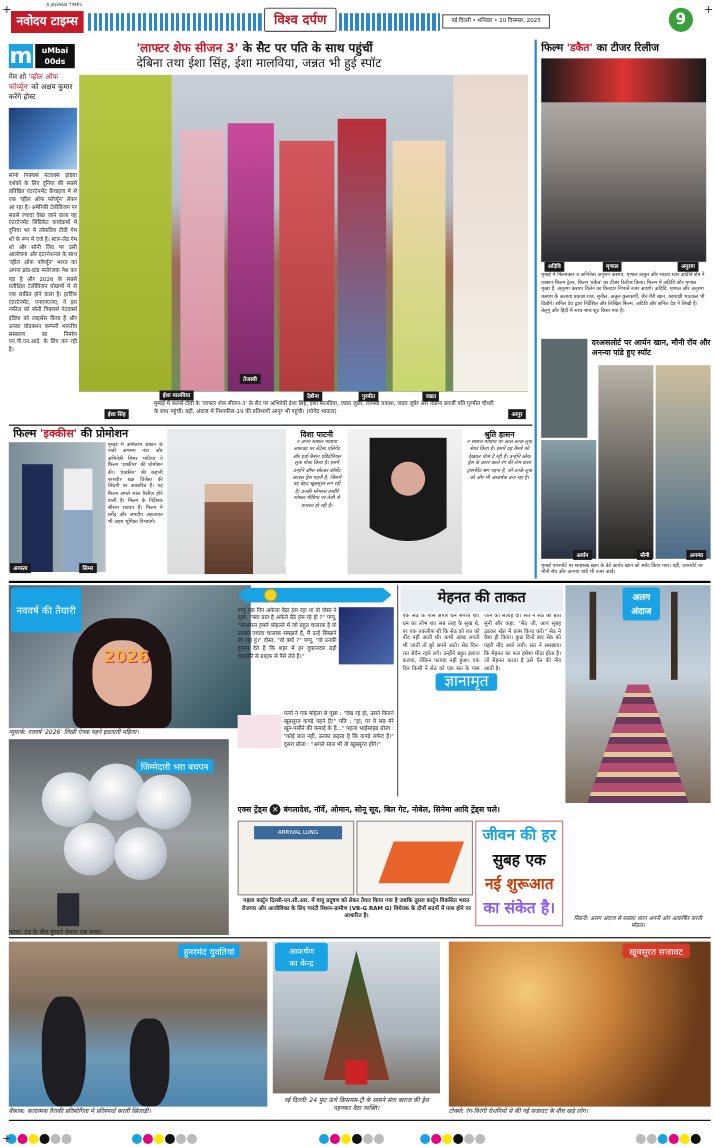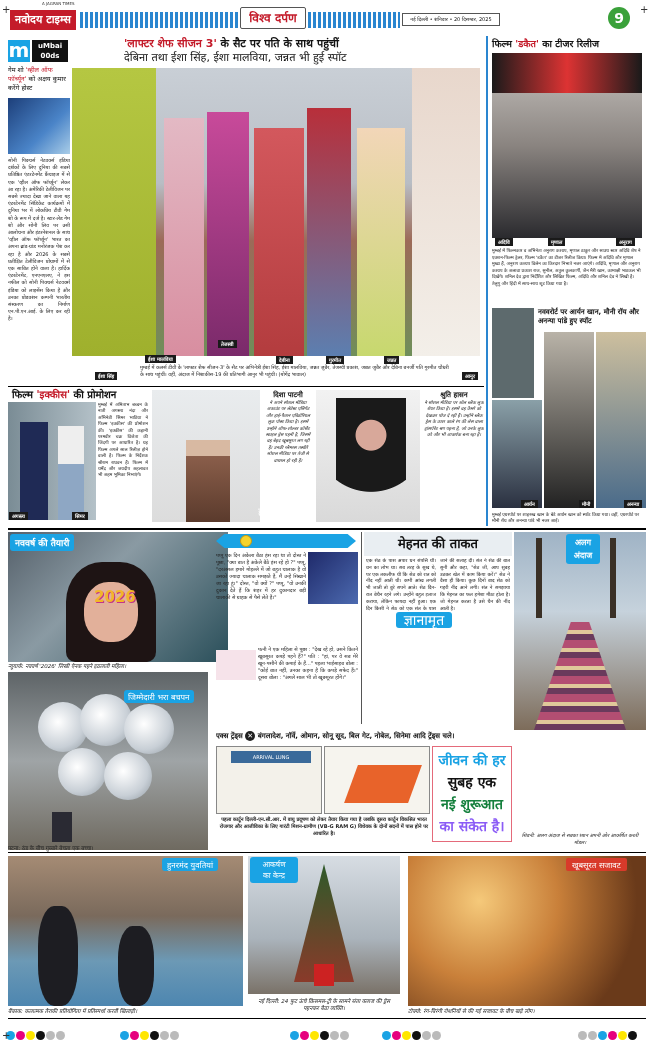--- a/index.html
+++ b/index.html
@@ -77,21 +77,21 @@
 </div>
 <div class="abs photo" style="left:492px;top:53px;width:150px;height:185px;background:linear-gradient(180deg,#c8c4c0 0%,#8a8480 50%,#2a2a2e 100%)">
   <div class="abs" style="left:0;top:0;width:150px;height:40px;background:linear-gradient(90deg,#1a1a1a,#d33 50%,#1a1a1a)"></div>
 </div>
 <div class="abs tag" style="left:495px;top:238px">अदिवि</div>
 <div class="abs tag" style="left:548px;top:238px">मृणाल</div>
 <div class="abs tag" style="left:616px;top:238px">अनुराग</div>
 <div class="abs caption" style="left:492px;top:248px;width:150px;font-size:4.5px;line-height:6.5px">मुम्बई में फिल्मकार व अभिनेता अनुराग कश्यप, मृणाल ठाकुर और साउथ स्टार अदिवि शेष ने एक्शन-फिल्म ट्रेलर, फिल्म 'डकैत' का टीजर रिलीज किया। फिल्म में अदिवि और मृणाल मुख्य हैं, अनुराग कश्यप विलेन का किरदार निभाते नजर आएंगे। अदिवि, मृणाल और अनुराग कश्यप के अलावा प्रकाश राज, सुनील, अतुल कुलकर्णी, जैन मैरी खान, कामाक्षी भाटकल भी दिखेंगे। शनिल देव द्वारा निर्देशित और लिखित फिल्म, अदिवि और शनिल देव ने लिखी है। तेलुगु और हिंदी में साथ-साथ शूट किया गया है।</div>
 
 <div class="abs photo" style="left:492px;top:308px;width:42px;height:90px;background:#5d6a6d"></div>
-<div class="abs" style="left:538px;top:308px;width:108px;font-size:7px;font-weight:bold;line-height:9px">नववरोर्ट पर आर्यन खान, मौनी रॉय और अनन्या पांडे हुए स्पॉट</div>
+<div class="abs" style="left:538px;top:308px;width:108px;font-size:7px;font-weight:bold;line-height:9px">दरअसलोर्ट पर आर्यन खान, मौनी रॉय और अनन्या पांडे हुए स्पॉट</div>
 <div class="abs photo" style="left:492px;top:400px;width:50px;height:108px;background:linear-gradient(180deg,#8aa0a8,#2a3040)"></div>
 <div class="abs photo" style="left:544px;top:332px;width:50px;height:176px;background:linear-gradient(180deg,#b9b3a8,#222)"></div>
 <div class="abs photo" style="left:596px;top:332px;width:50px;height:176px;background:linear-gradient(180deg,#cdbf9e,#4a6b8a)"></div>
 <div class="abs tag" style="left:521px;top:500px">आर्यन</div>
 <div class="abs tag" style="left:579px;top:500px">मौनी</div>
 <div class="abs tag" style="left:624px;top:500px">अनन्या</div>
 <div class="abs caption" style="left:492px;top:512px;width:150px;font-size:4.5px;line-height:6px">मुम्बई एयरपोर्ट पर शाहरुख खान के बेटे आर्यन खान को स्पॉट किया गया। वहीं, एयरपोर्ट पर मौनी रॉय और अनन्या पांडे भी नजर आईं।</div>
 
 <div class="abs rule" style="left:8px;top:386px;width:476px;height:1px"></div>
 
@@ -117,21 +117,21 @@
 <div class="abs" style="left:424px;top:390px;width:60px;font-size:7px;font-weight:bold;text-align:center">श्रुति हासन</div>
 <div class="abs body-text" style="left:424px;top:400px;width:60px;height:122px;overflow:hidden;font-size:4.5px;line-height:6.4px;text-align:center;font-style:italic">ने सोशल मीडिया पर ऑल ब्लैक लुक शेयर किया है। इसमें वह कैमरे को देखकर पोज दे रही हैं। उन्होंने ब्लैक ड्रेस के ऊपर काले रंग की लेस वाला ट्रांसपेरेंट श्रग पहना है, जो उनके लुक को और भी आकर्षक बना रहा है।</div>
 
 <div class="abs rule" style="left:8px;top:528px;width:638px;height:2px"></div>
 
 <div class="abs photo" style="left:8px;top:532px;width:220px;height:130px;background:linear-gradient(135deg,#55606a,#8a9aa3 40%,#2a4f5a)">
   <div class="abs" style="left:58px;top:30px;width:90px;height:100px;border-radius:40% 40% 10% 10%;background:#1e1414"></div>
   <div class="abs" style="left:76px;top:50px;width:54px;height:60px;border-radius:45%;background:#e2b09a"></div>
   <div class="abs" style="left:86px;top:56px;font-weight:bold;font-size:15px;color:#f2b52a;text-shadow:1px 1px 0 #c2358a">2026</div>
 </div>
-<div class="abs bluebox" style="left:10px;top:534px;padding:2px 5px;font-size:9px;font-weight:bold">नववर्ष की तैयारी</div>
+<div class="abs bluebox" style="left:10px;top:534px;padding:14px 5px;font-size:9px;font-weight:normal">नववर्ष की तैयारी</div>
 <div class="abs caption" style="left:8px;top:663px;width:200px;font-style:italic;font-size:5.5px">न्यूयार्क: नववर्ष '2026' लिखी ऐनक पहने इठलाती महिला।</div>
 
 <div class="abs photo" style="left:8px;top:672px;width:200px;height:178px;background:linear-gradient(180deg,#5e6467,#9fa4a6 50%,#6f6a60)">
   <div class="abs" style="left:30px;top:30px;width:50px;height:50px;border-radius:50%;background:radial-gradient(circle at 40% 40%,#fff,#c8cfd6 60%,#8a949c)"></div>
   <div class="abs" style="left:72px;top:22px;width:52px;height:52px;border-radius:50%;background:radial-gradient(circle at 40% 40%,#fff,#c8cfd6 60%,#8a949c)"></div>
   <div class="abs" style="left:116px;top:32px;width:50px;height:50px;border-radius:50%;background:radial-gradient(circle at 40% 40%,#fff,#c8cfd6 60%,#8a949c)"></div>
   <div class="abs" style="left:50px;top:76px;width:48px;height:48px;border-radius:50%;background:radial-gradient(circle at 40% 40%,#fff,#c8cfd6 60%,#8a949c)"></div>
   <div class="abs" style="left:96px;top:80px;width:48px;height:48px;border-radius:50%;background:radial-gradient(circle at 40% 40%,#fff,#c8cfd6 60%,#8a949c)"></div>
   <div class="abs" style="left:44px;top:140px;width:20px;height:30px;background:#2a2a33"></div>
 </div>
@@ -173,21 +173,21 @@
   <div class="abs" style="left:14px;top:4px;width:80px;height:12px;background:#3a6a9a;color:#fff;font-size:5px;line-height:12px;text-align:center">ARRIVAL LUNG</div>
 </div>
 <div class="abs photo" style="left:324px;top:746px;width:106px;height:68px;background:#f6f4ee;border:1px solid #888">
   <div class="abs" style="left:26px;top:18px;width:64px;height:38px;background:#e8632a;transform:skewX(-20deg)"></div>
 </div>
 <div class="abs caption" style="left:216px;top:816px;width:216px;font-size:5px;text-align:center;font-weight:bold">पहला कार्टून दिल्ली-एन.सी.आर. में वायु प्रदूषण को लेकर तैयार किया गया है जबकि दूसरा कार्टून विकसित भारत रोजगार और आजीविका के लिए गारंटी मिशन-ग्रामीण (VB-G RAM G) विधेयक के दोनों सदनों में पास होने पर आधारित है।</div>
 
 <div class="abs" style="left:432px;top:746px;width:80px;height:96px;border:1px solid #e46a7a;text-align:center;font-weight:bold;font-size:14px;line-height:22px;padding-top:2px">
   <div style="color:#1aa3e4">जीवन की हर</div>
   <div style="color:#111">सुबह एक</div>
-  <div style="color:#15803d">नई शुरूआत</div>
+  <div style="color:#c2410c">नई शुरूआत</div>
   <div style="color:#8b5cf6">का संकेत है।</div>
 </div>
 
 <div class="abs rule" style="left:8px;top:852px;width:638px;height:1px"></div>
 
 <div class="abs photo" style="left:8px;top:856px;width:235px;height:150px;background:linear-gradient(180deg,#a58b74,#7a6a5c 40%,#6c99b5 70%,#4d86b0)">
   <div class="abs" style="left:30px;top:50px;width:40px;height:100px;background:#1d1d22;border-radius:40%"></div>
   <div class="abs" style="left:110px;top:70px;width:36px;height:80px;background:#1d1d22;border-radius:40%"></div>
 </div>
 <div class="abs bluebox" style="left:162px;top:858px;padding:1px 5px;font-size:8px;font-weight:normal">हुनरमंद युवतियां</div>

